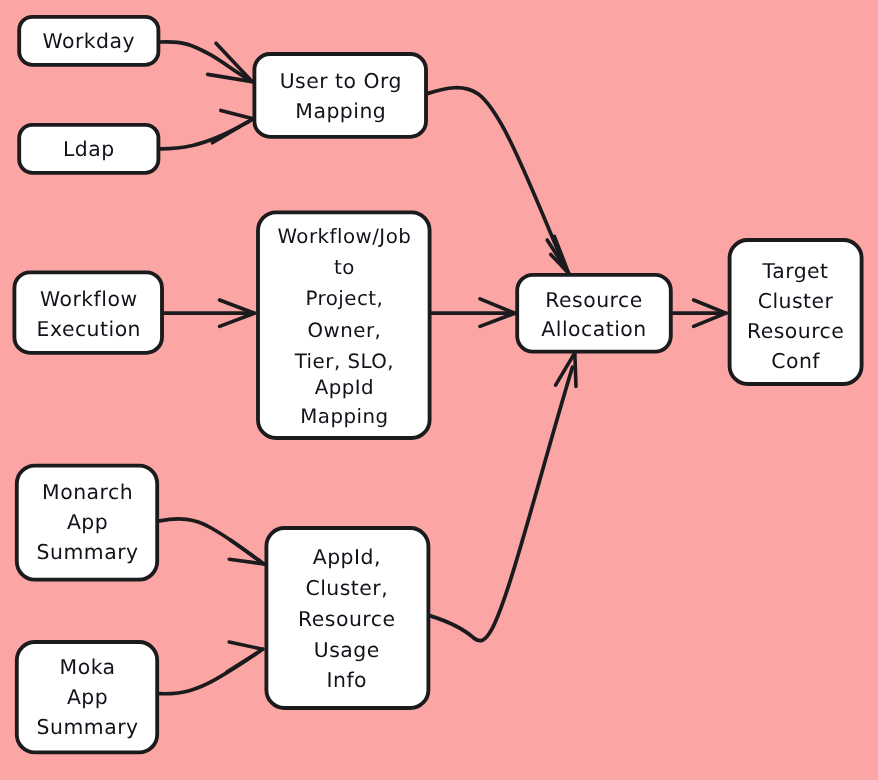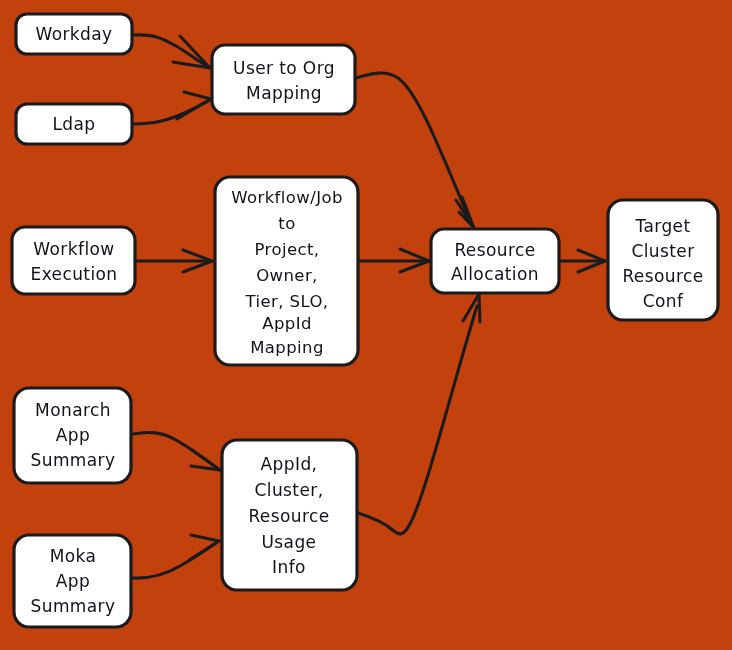--- a/index.html
+++ b/index.html
@@ -7,21 +7,21 @@
     padding: 0;
     background: #ffffff;
   }
   body {
     font-family: "DejaVu Sans", sans-serif;
   }
   #diagram-root {
     position: relative;
     width: 732px;
     height: 650px;
-    background: #c2410c;
+    background: #fca5a5;
     overflow: hidden;
   }
   svg#flow {
     display: block;
     width: 732px;
     height: 650px;
   }
   .node-shape {
     fill: #ffffff;
     stroke: #1b1b1d;

